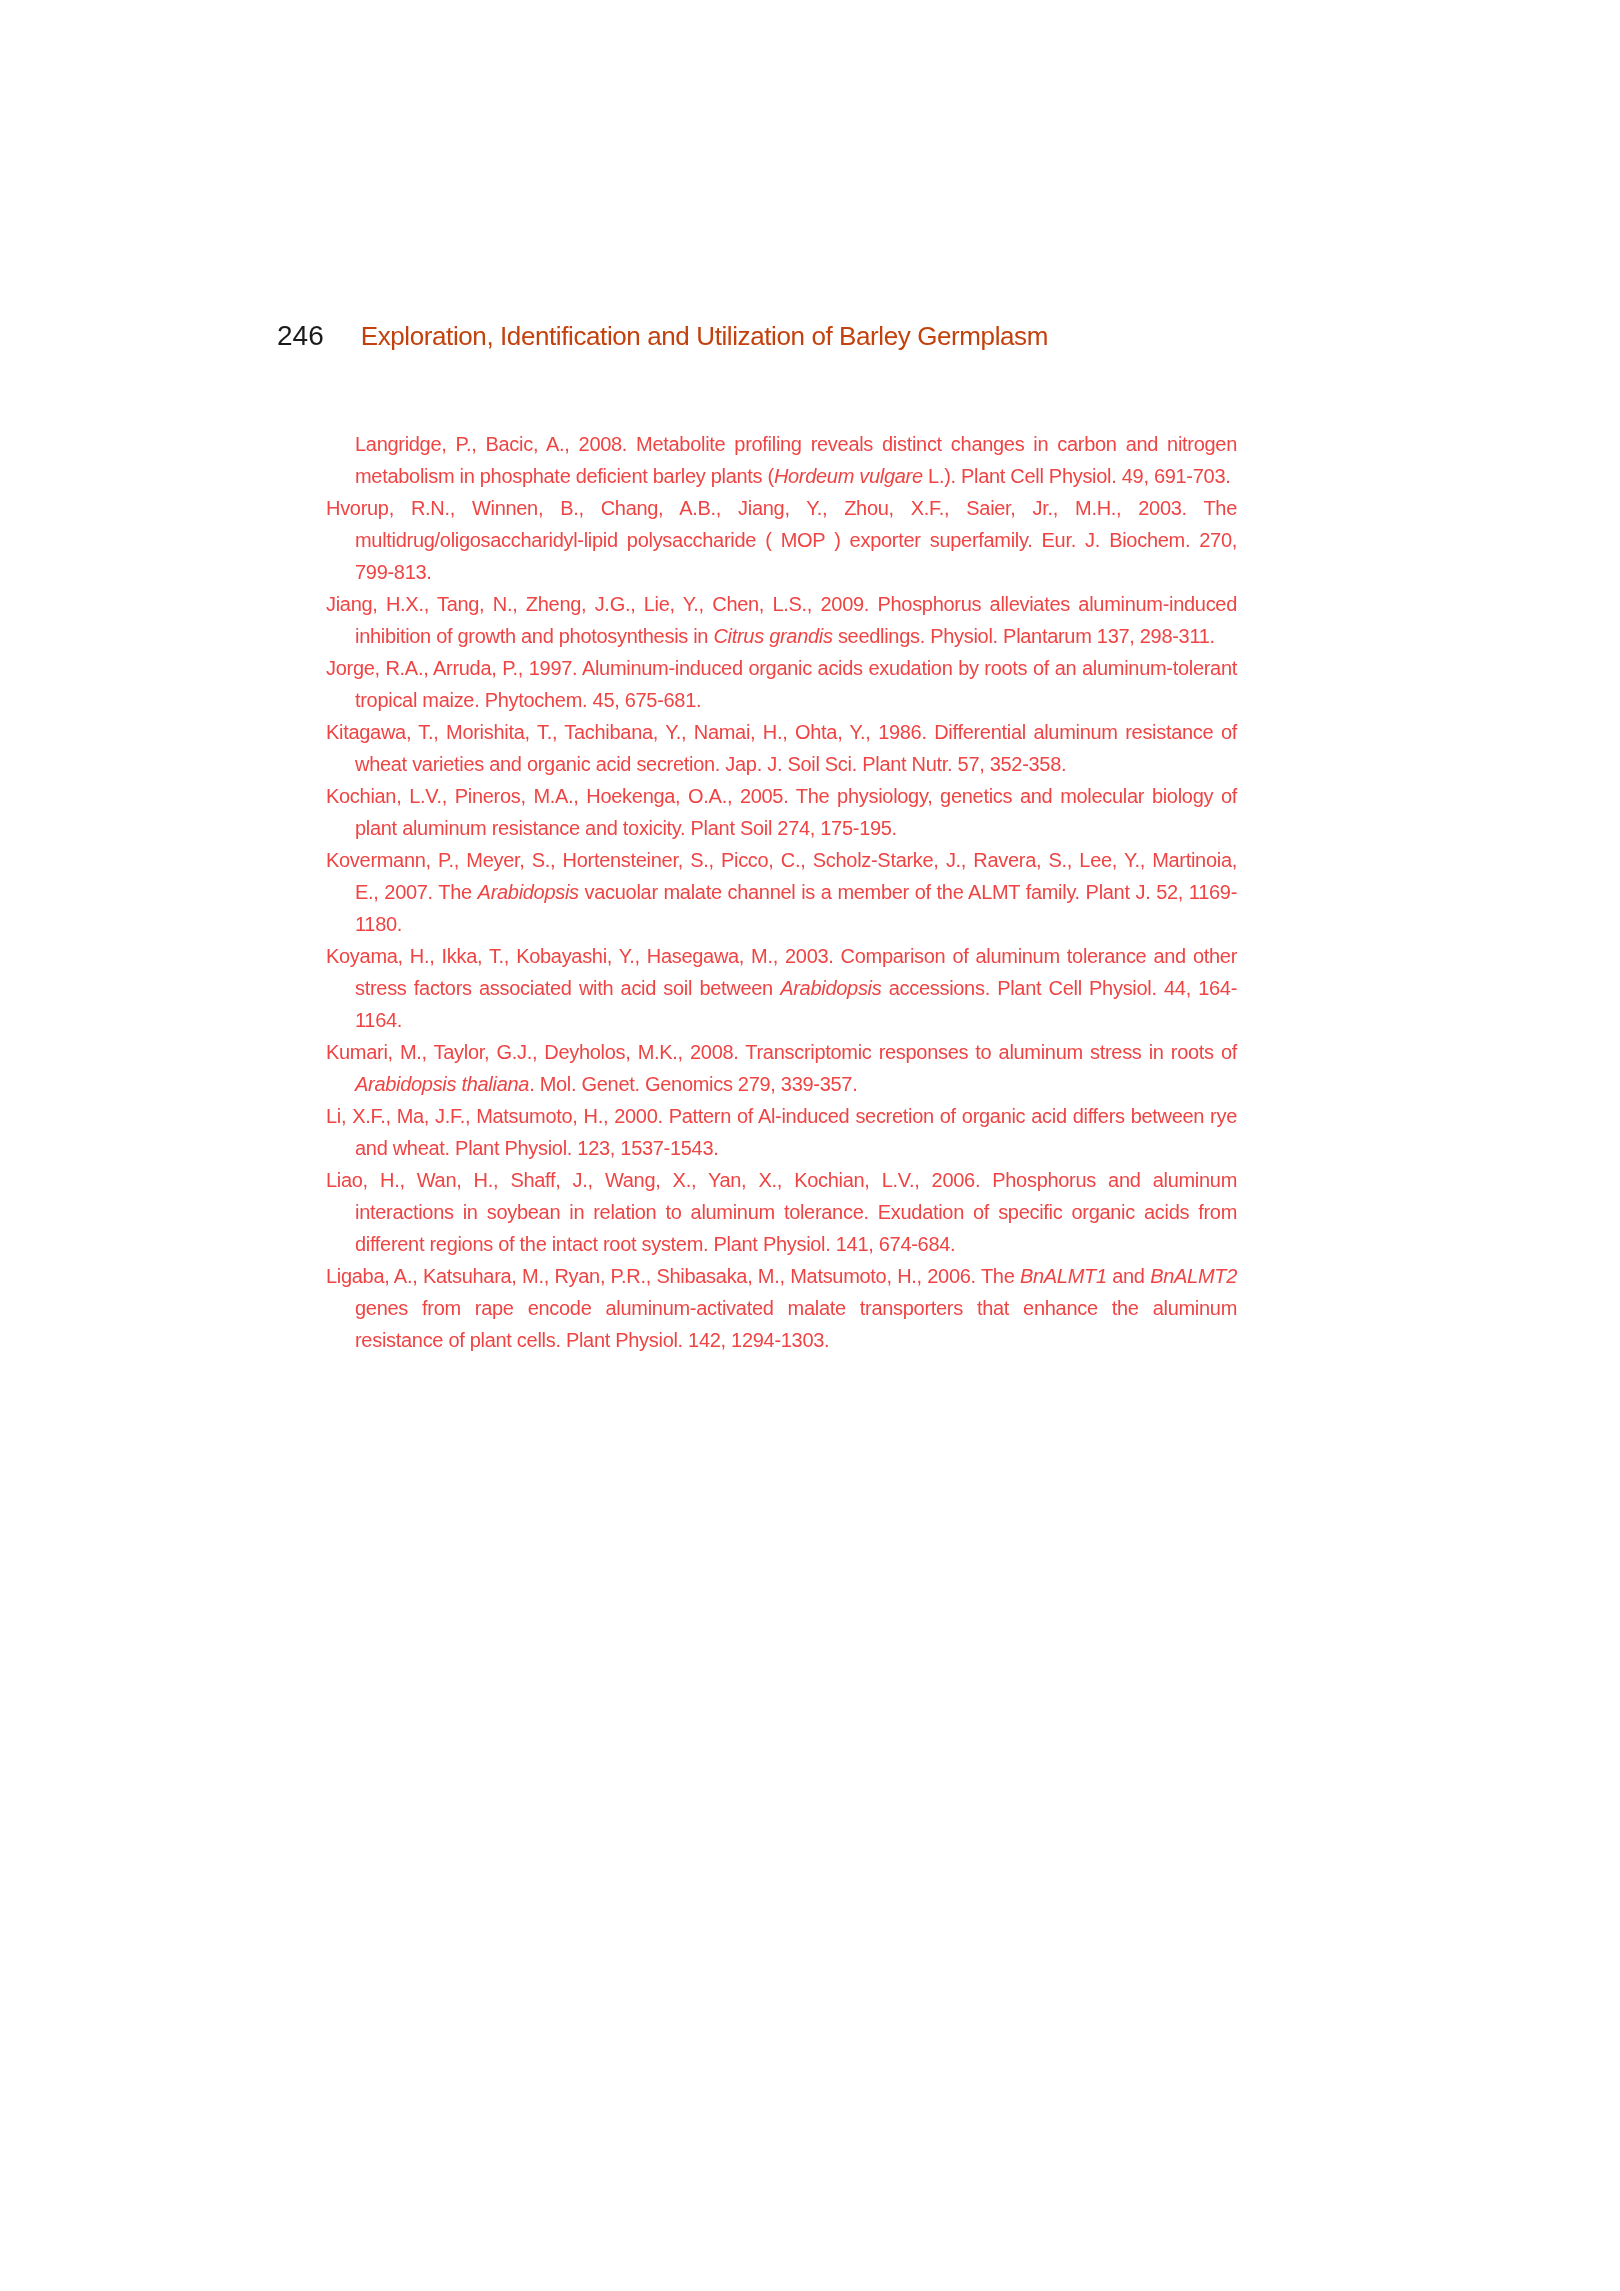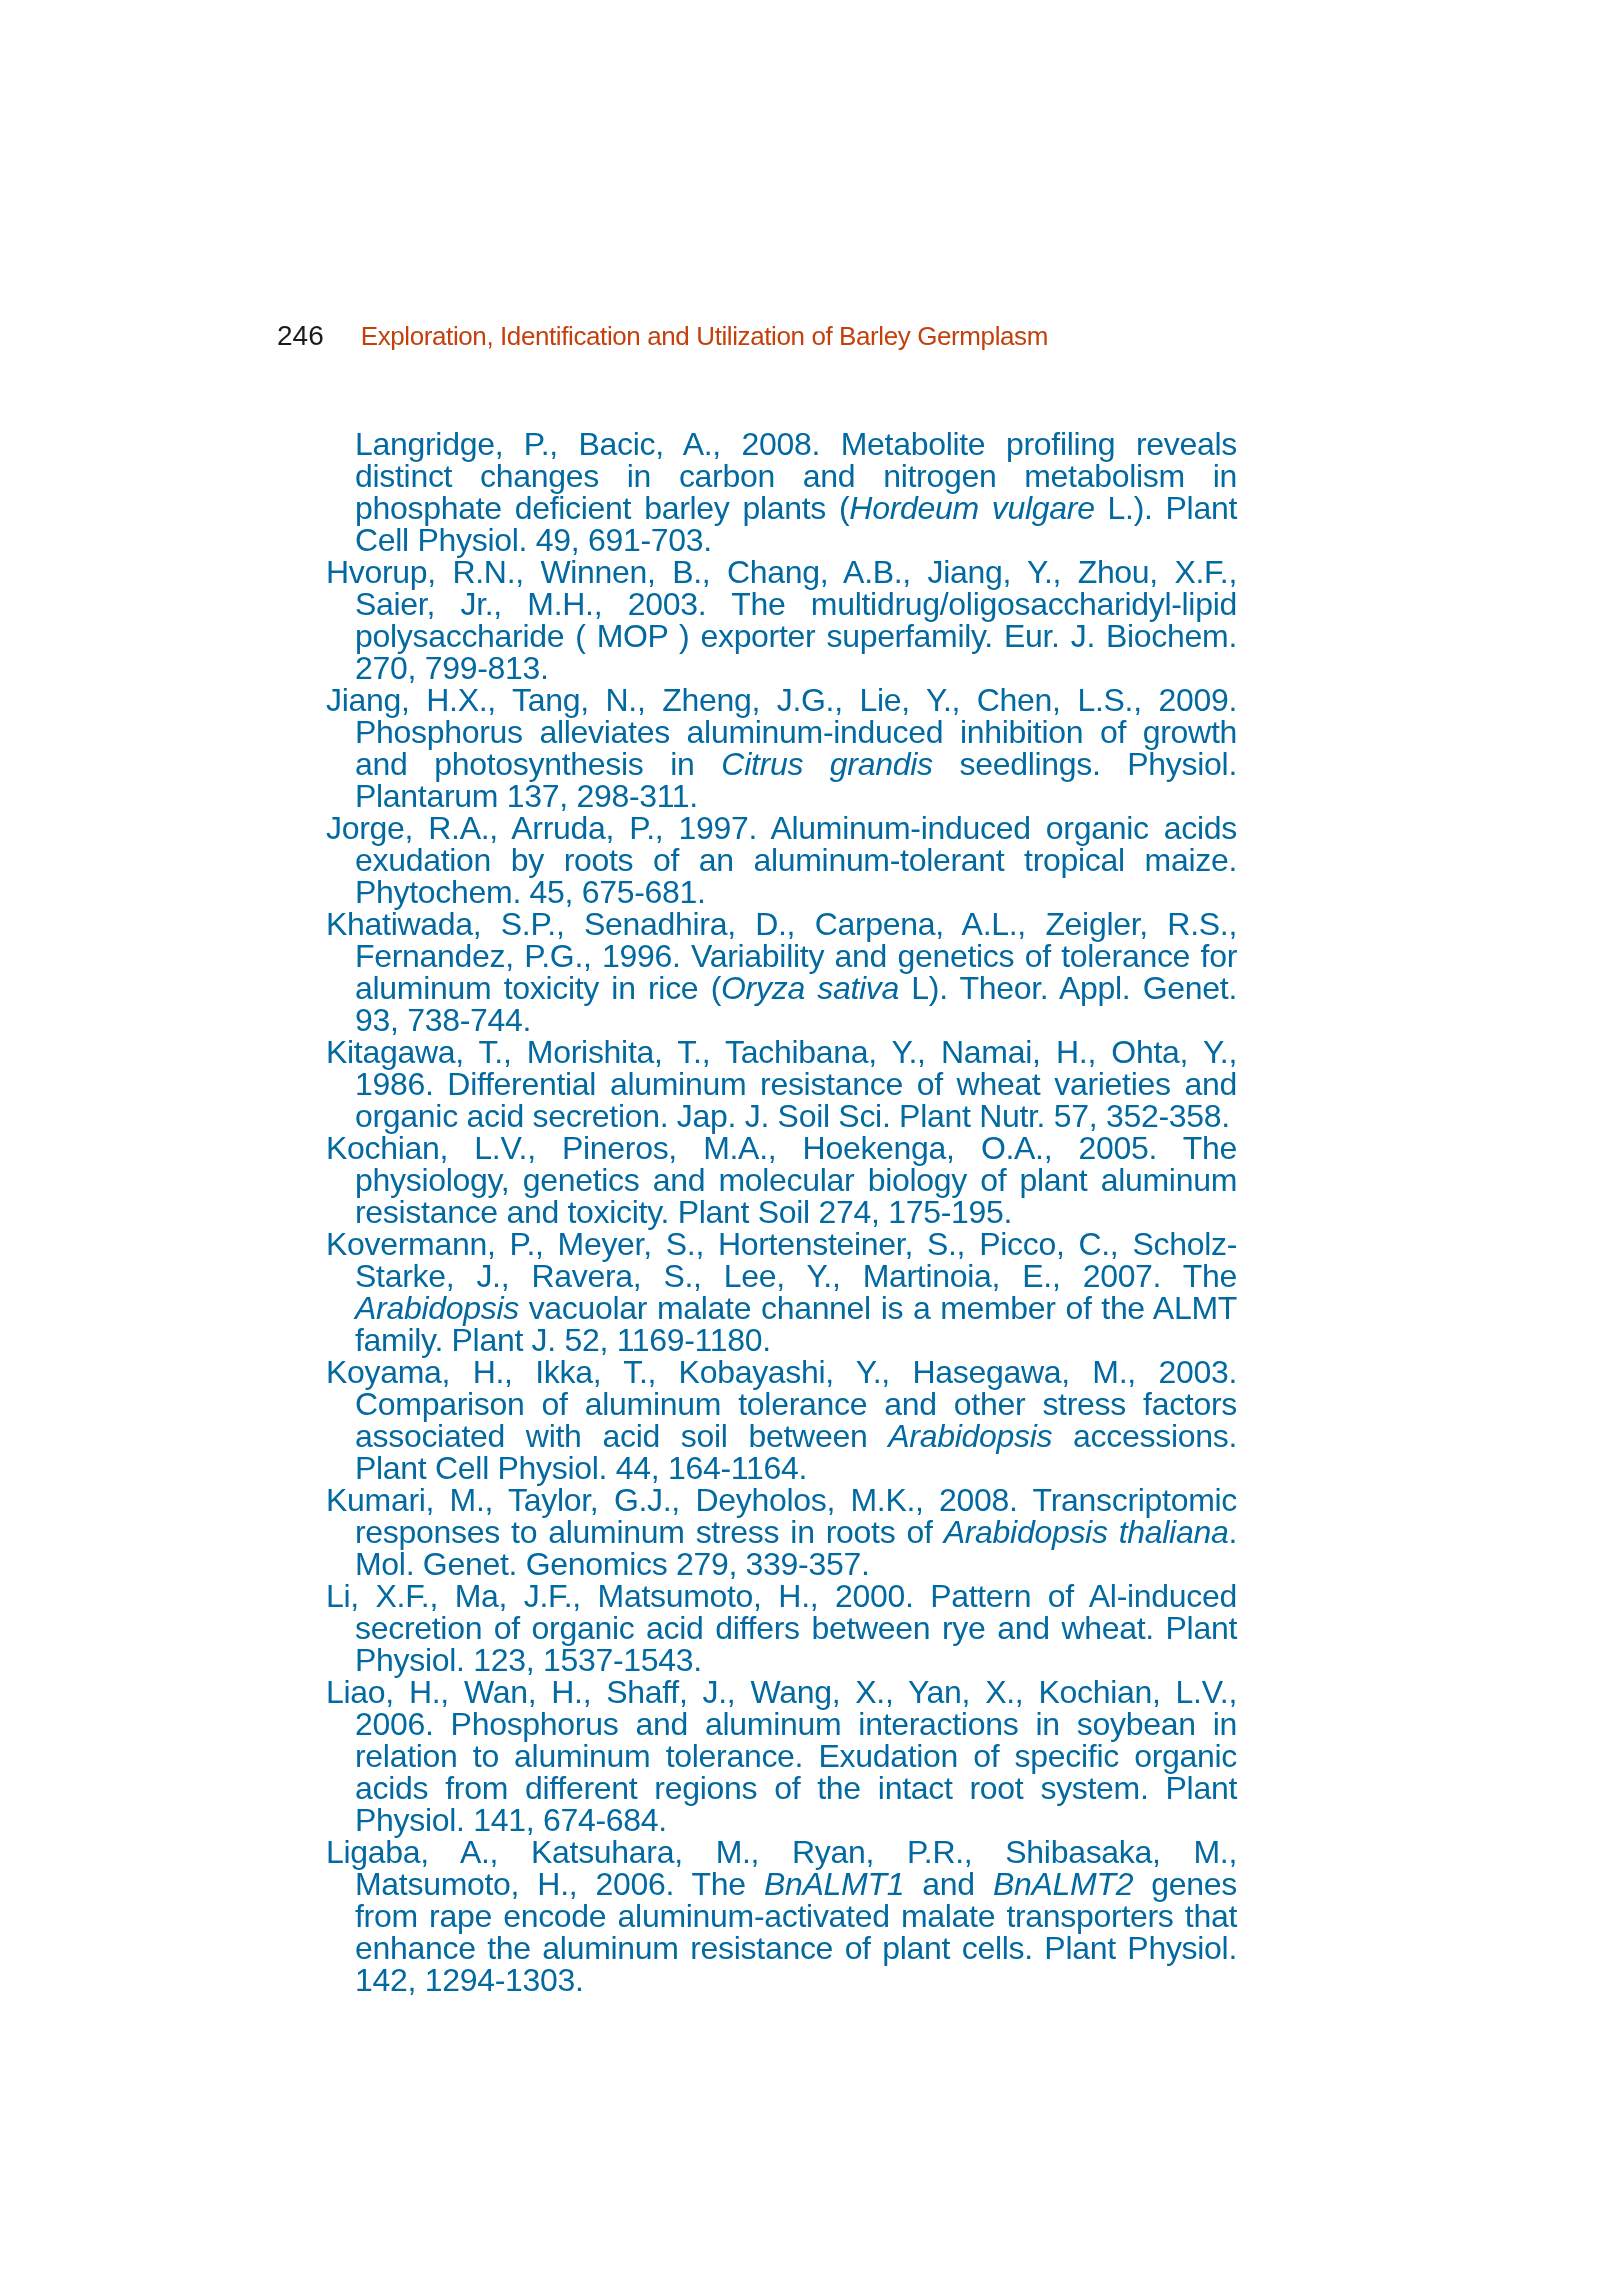--- a/index.html
+++ b/index.html
@@ -39,25 +39,25 @@
     margin-left: 37px;
     font-size: 26px;
     letter-spacing: -0.4px;
     color: #c2410c;
   }
   .references {
     position: absolute;
     top: 428px;
     left: 326px;
     width: 911px;
-    font-size: 32px;
+    font-size: 20px;
     line-height: 32px;
     letter-spacing: -0.3px;
     text-align: justify;
-    color: #0369a1;
+    color: #ef4444;
   }
   .ref {
     margin: 0;
     padding-left: 29px;
     text-indent: -29px;
   }
   .ref.continued {
     text-indent: 0;
   }
   .ref .it {
@@ -73,21 +73,20 @@
     <span class="page-number">246</span>
     <span class="running-title">Exploration, Identification and Utilization of Barley Germplasm</span>
   </div>
 
   <div class="references">
 
   <p class="ref continued"><span>Langridge, P., Bacic, A., 2008. Metabolite profiling reveals distinct changes in carbon and nitrogen metabolism in phosphate deficient barley plants (</span><span class="it">Hordeum vulgare</span><span> L.). Plant Cell Physiol. 49, 691-703.</span></p>
       <p class="ref"><span>Hvorup, R.N., Winnen, B., Chang, A.B., Jiang, Y., Zhou, X.F., Saier, Jr., M.H., 2003. The multidrug/oligosaccharidyl-lipid polysaccharide ( MOP ) exporter superfamily. Eur. J. Biochem. 270, 799-813.</span></p>
       <p class="ref"><span>Jiang, H.X., Tang, N., Zheng, J.G., Lie, Y., Chen, L.S., 2009. Phosphorus alleviates aluminum-induced inhibition of growth and photosynthesis in </span><span class="it">Citrus grandis</span><span> seedlings. Physiol. Plantarum 137, 298-311.</span></p>
       <p class="ref"><span>Jorge, R.A., Arruda, P., 1997. Aluminum-induced organic acids exudation by roots of an aluminum-tolerant tropical maize. Phytochem. 45, 675-681.</span></p>
-      <p class="ref"><span>Khatiwada, S.P., Senadhira, D., Carpena, A.L., Zeigler, R.S., Fernandez, P.G., 1996. Variability and genetics of tolerance for aluminum toxicity in rice (</span><span class="it">Oryza sativa</span><span> L). Theor. Appl. Genet. 93, 738-744.</span></p>
       <p class="ref"><span>Kitagawa, T., Morishita, T., Tachibana, Y., Namai, H., Ohta, Y., 1986. Differential aluminum resistance of wheat varieties and organic acid secretion. Jap. J. Soil Sci. Plant Nutr. 57, 352-358.</span></p>
       <p class="ref"><span>Kochian, L.V., Pineros, M.A., Hoekenga, O.A., 2005. The physiology, genetics and molecular biology of plant aluminum resistance and toxicity. Plant Soil 274, 175-195.</span></p>
       <p class="ref"><span>Kovermann, P., Meyer, S., Hortensteiner, S., Picco, C., Scholz-Starke, J., Ravera, S., Lee, Y., Martinoia, E., 2007. The </span><span class="it">Arabidopsis</span><span> vacuolar malate channel is a member of the ALMT family. Plant J. 52, 1169-1180.</span></p>
       <p class="ref"><span>Koyama, H., Ikka, T., Kobayashi, Y., Hasegawa, M., 2003. Comparison of aluminum tolerance and other stress factors associated with acid soil between </span><span class="it">Arabidopsis</span><span> accessions. Plant Cell Physiol. 44, 164-1164.</span></p>
       <p class="ref"><span>Kumari, M., Taylor, G.J., Deyholos, M.K., 2008. Transcriptomic responses to aluminum stress in roots of </span><span class="it">Arabidopsis thaliana</span><span>. Mol. Genet. Genomics 279, 339-357.</span></p>
       <p class="ref"><span>Li, X.F., Ma, J.F., Matsumoto, H., 2000. Pattern of Al-induced secretion of organic acid differs between rye and wheat. Plant Physiol. 123, 1537-1543.</span></p>
       <p class="ref"><span>Liao, H., Wan, H., Shaff, J., Wang, X., Yan, X., Kochian, L.V., 2006. Phosphorus and aluminum interactions in soybean in relation to aluminum tolerance. Exudation of specific organic acids from different regions of the intact root system. Plant Physiol. 141, 674-684.</span></p>
       <p class="ref"><span>Ligaba, A., Katsuhara, M., Ryan, P.R., Shibasaka, M., Matsumoto, H., 2006. The </span><span class="it">BnALMT1</span><span> and </span><span class="it">BnALMT2</span><span> genes from rape encode aluminum-activated malate transporters that enhance the aluminum resistance of plant cells. Plant Physiol. 142, 1294-1303.</span></p>
     </div>
 

